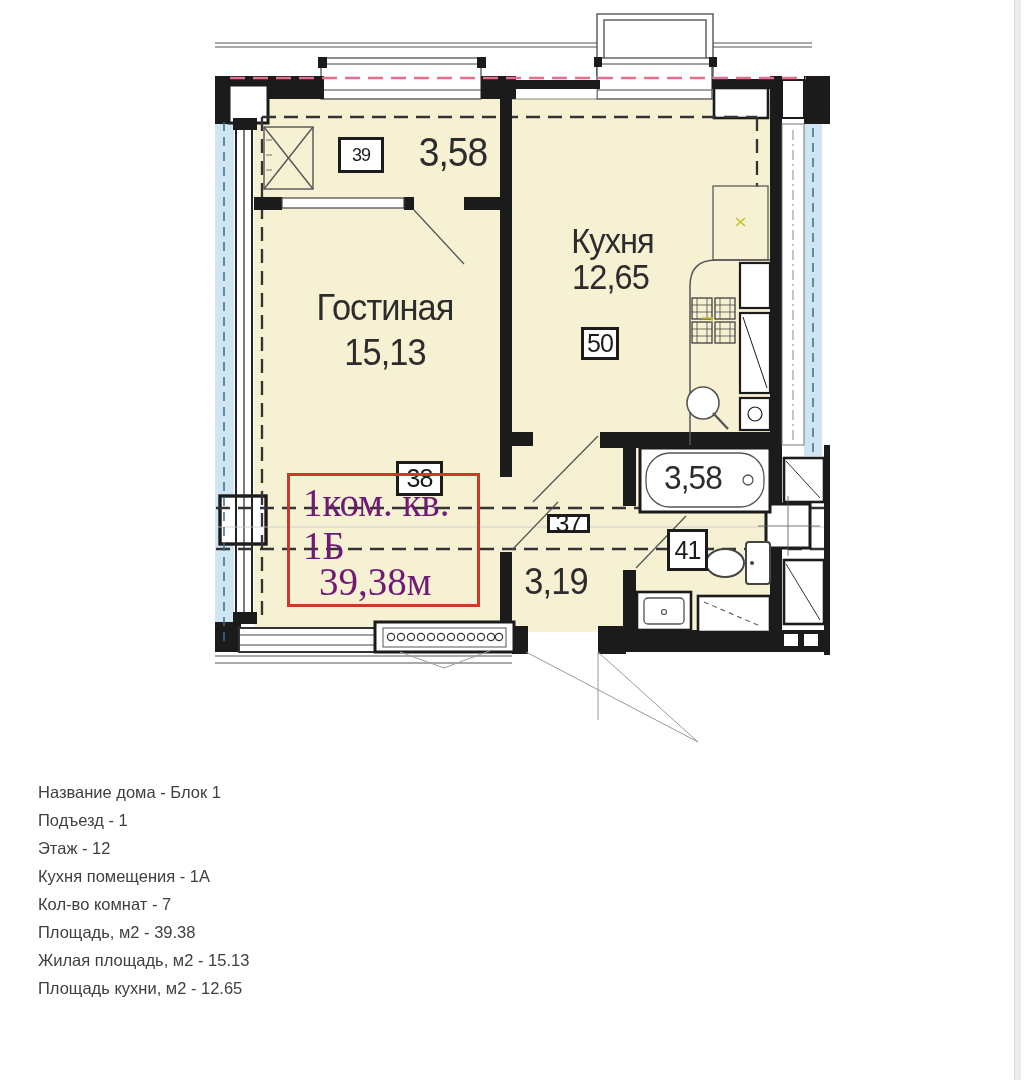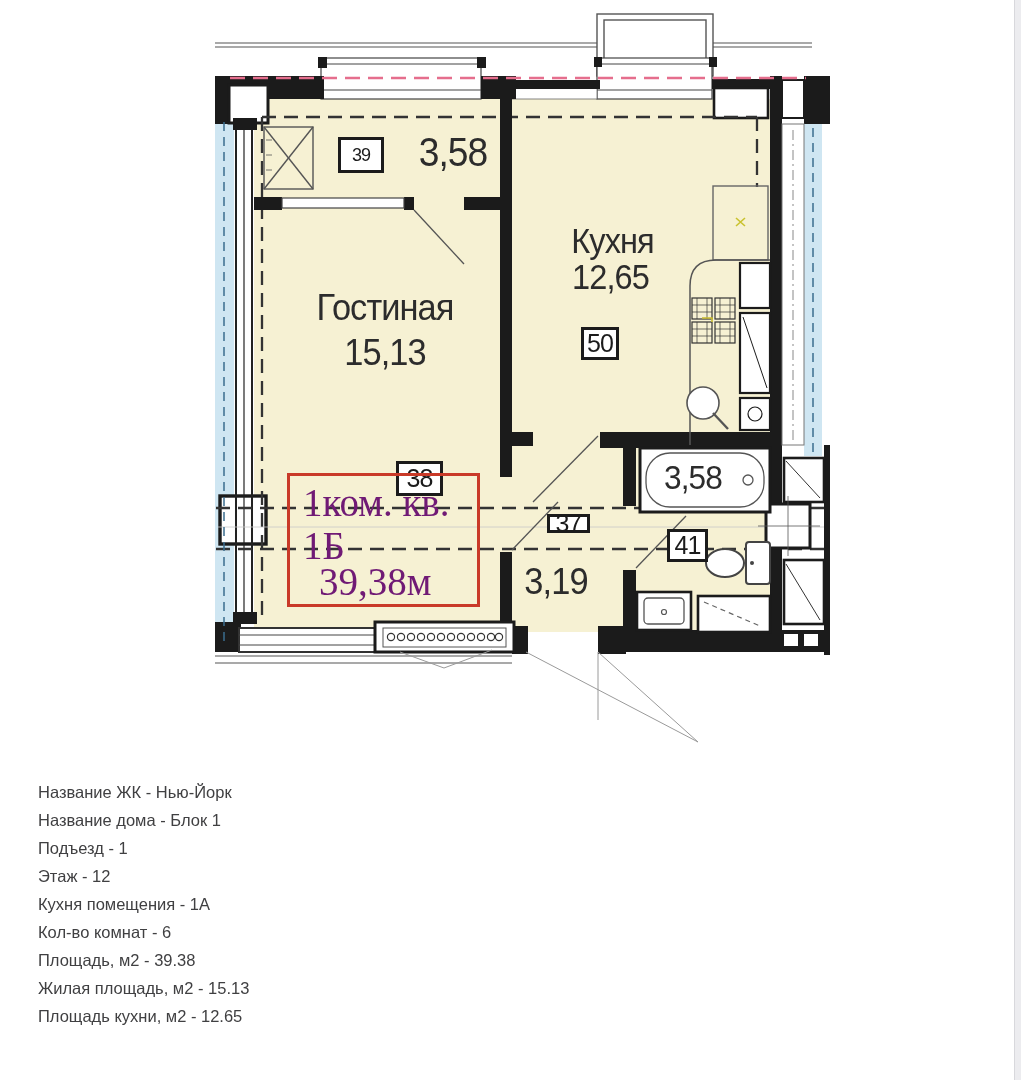--- a/index.html
+++ b/index.html
@@ -273,30 +273,29 @@
     <div class="apt-line2">1Б</div>
     <div class="apt-line3">39,38м</div>
   </div>
 
   <div class="num-box" style="left:547px;top:514px;width:43px;height:19px;">
     <span>37</span>
   </div>
   <div class="room-label" style="left:510px;top:563px;width:92px;font-size:37px;">3,19</div>
 
   <div class="room-label" style="left:648px;top:460px;width:90px;font-size:34px;">3,58</div>
-  <div class="num-box" style="left:667px;top:529px;width:41px;height:33px;">
+  <div class="num-box" style="left:667px;top:529px;width:41px;height:42px;">
     <span>41</span>
   </div>
 
   <div class="info-block">
-    <div>Название ЖК - Нью-Йорк</div>
     <div>Название дома - Блок 1</div>
     <div>Подъезд - 1</div>
     <div>Этаж - 12</div>
     <div>Кухня помещения - 1А</div>
-    <div>Кол-во комнат - 6</div>
+    <div>Кол-во комнат - 7</div>
     <div>Площадь, м2 - 39.38</div>
     <div>Жилая площадь, м2 - 15.13</div>
     <div>Площадь кухни, м2 - 12.65</div>
   </div>
 
   <div class="page-edge"></div>
 </div>
 
 </body></html>

